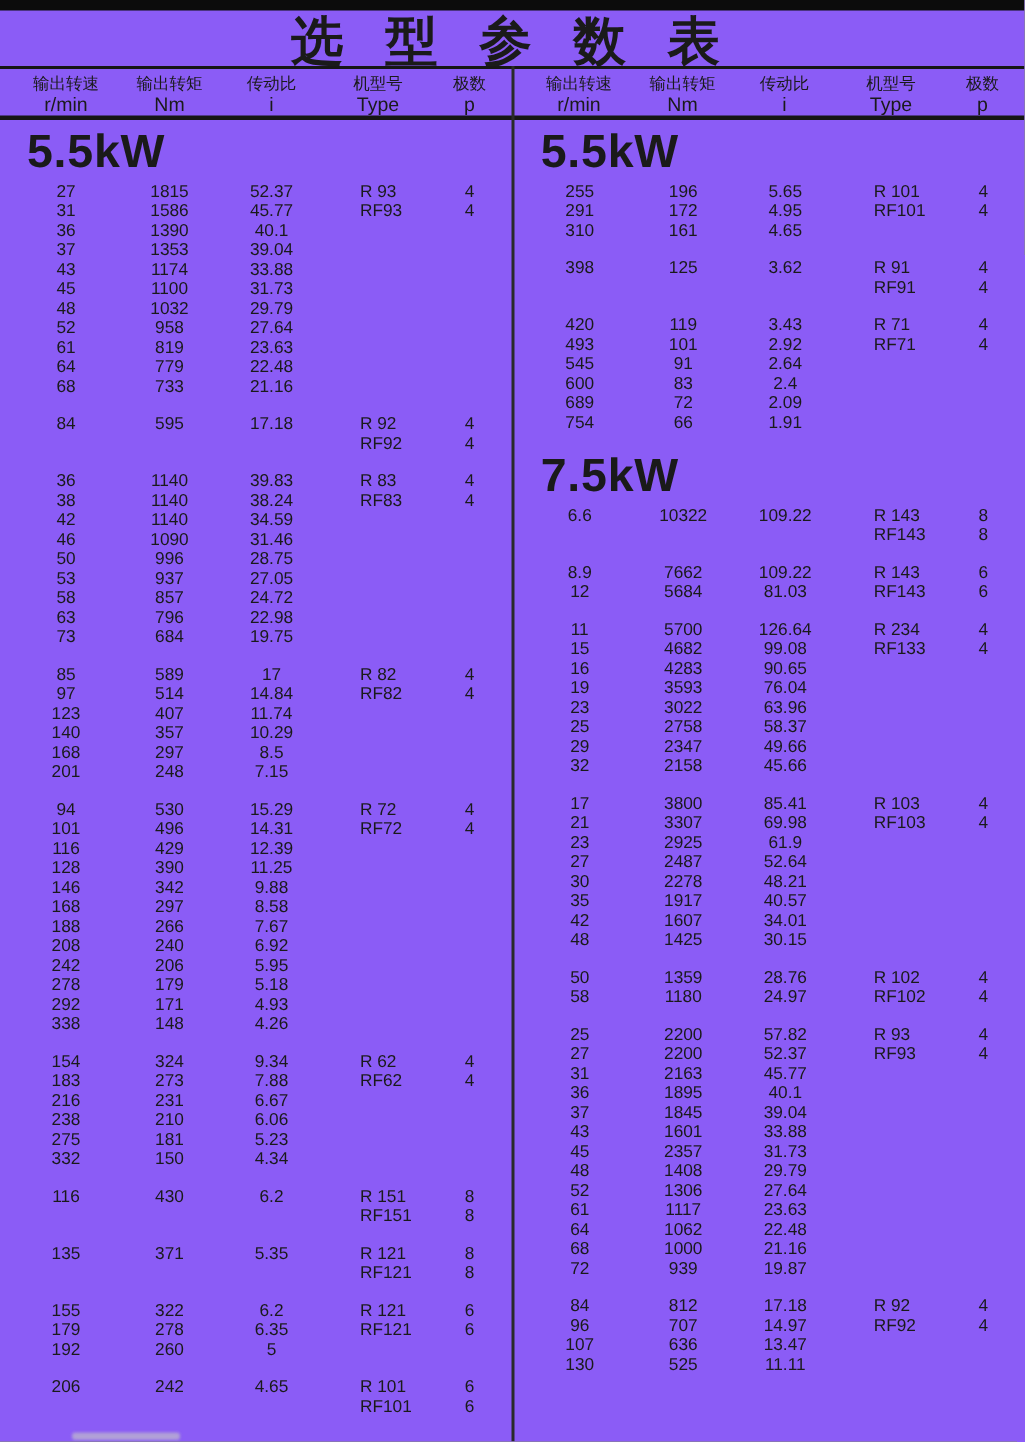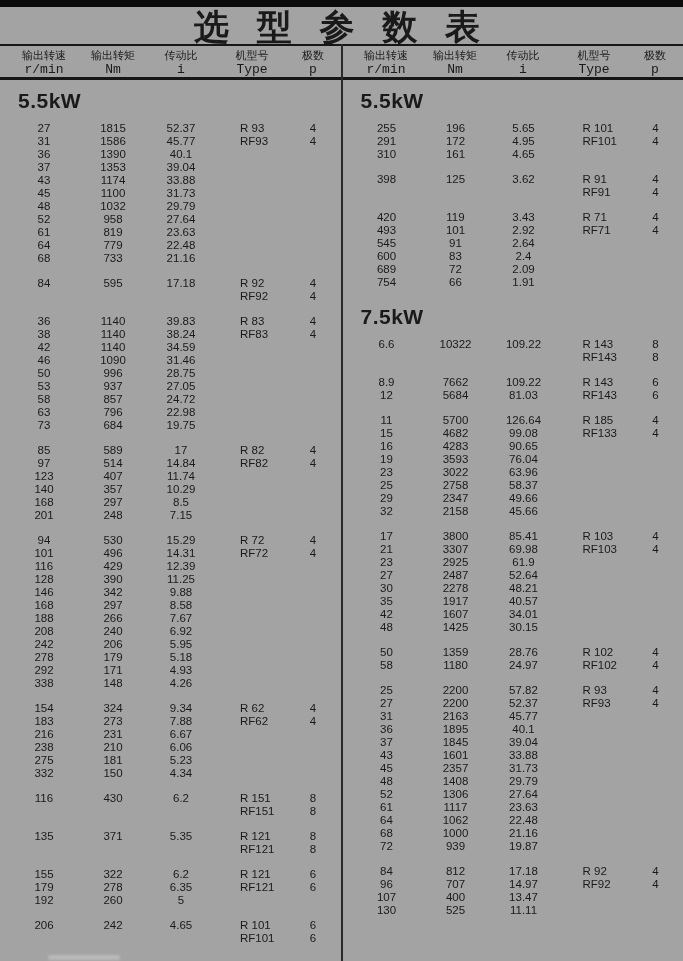--- a/index.html
+++ b/index.html
@@ -1,42 +1,42 @@
 <!DOCTYPE html>
 <html><head>
 <meta charset="utf-8">
 <style>
   html,body{margin:0;padding:0;background:#888;}
   .page{
-    position:relative;width:683px;height:961px;background:#a3a3a3;
+    position:relative;width:683px;height:961px;background:#8b5cf6;
     overflow:hidden;color:#1a1a1a;
     font-family:"Liberation Sans","DejaVu Sans",sans-serif;
     -webkit-font-smoothing:antialiased;
   }
   .top-bar{position:absolute;top:0;left:0;width:683px;height:7px;background:#0c0c0c;}
   .doc-title{
     position:absolute;top:4px;left:0;width:683px;text-align:center;
     font-size:35px;font-weight:bold;letter-spacing:9px;white-space:pre;
   }
   .title-rule{position:absolute;top:44px;left:0;width:683px;height:2px;background:#161616;}
   .header-rule{position:absolute;top:77px;left:0;width:683px;height:3px;background:#161616;}
   .center-divider{position:absolute;top:44px;left:341px;width:2px;height:917px;background:#2a2a2a;}
   .header-row{position:absolute;top:47px;left:0;width:683px;display:flex;}
   .half-h{
     width:341px;box-sizing:border-box;padding:3px 0 0 8px;
-    display:grid;grid-template-columns:72px 66px 70px 72px 50px;font-family:Liberation Mono, monospace;
+    display:grid;grid-template-columns:72px 66px 70px 72px 50px;
   }
   .half-h.rgt{margin-left:1px;}
   .hc{text-align:center;font-size:11px;line-height:13px;}
   .hc .u{font-size:13px;line-height:14px;}
   .body{position:absolute;top:81px;left:0;width:683px;display:flex;}
   .half{width:341px;box-sizing:border-box;padding-left:8px;}
   .half.rgt{margin-left:2px;}
   .section-heading{
-    font-size:21px;font-weight:bold;letter-spacing:.5px;
+    font-size:31px;font-weight:bold;letter-spacing:.5px;
     line-height:27px;margin:6px 0 8px 10px;
   }
   .section-heading.later{margin-top:14px;}
   .block{margin-bottom:12px;}
   .row{
     display:grid;grid-template-columns:72px 66px 70px 72px 50px;
     height:13px;font-size:11.5px;line-height:13px;
   }
   .cell{text-align:center;}
   .cell.type{text-align:left;padding-left:24px;white-space:pre;}
@@ -626,21 +626,21 @@
             <span class="cell">81.03</span>
             <span class="cell type">RF143</span>
             <span class="cell">6</span>
           </div>
         </div>
         <div class="block">
           <div class="row">
             <span class="cell">11</span>
             <span class="cell">5700</span>
             <span class="cell">126.64</span>
-            <span class="cell type">R 185</span>
+            <span class="cell type">R 234</span>
             <span class="cell">4</span>
           </div>
           <div class="row">
             <span class="cell">15</span>
             <span class="cell">4682</span>
             <span class="cell">99.08</span>
             <span class="cell type">RF133</span>
             <span class="cell">4</span>
           </div>
           <div class="row">
@@ -863,21 +863,21 @@
           </div>
           <div class="row">
             <span class="cell">96</span>
             <span class="cell">707</span>
             <span class="cell">14.97</span>
             <span class="cell type">RF92</span>
             <span class="cell">4</span>
           </div>
           <div class="row">
             <span class="cell">107</span>
-            <span class="cell">400</span>
+            <span class="cell">636</span>
             <span class="cell">13.47</span>
             <span class="cell type"></span>
             <span class="cell"></span>
           </div>
           <div class="row">
             <span class="cell">130</span>
             <span class="cell">525</span>
             <span class="cell">11.11</span>
             <span class="cell type"></span>
             <span class="cell"></span>

